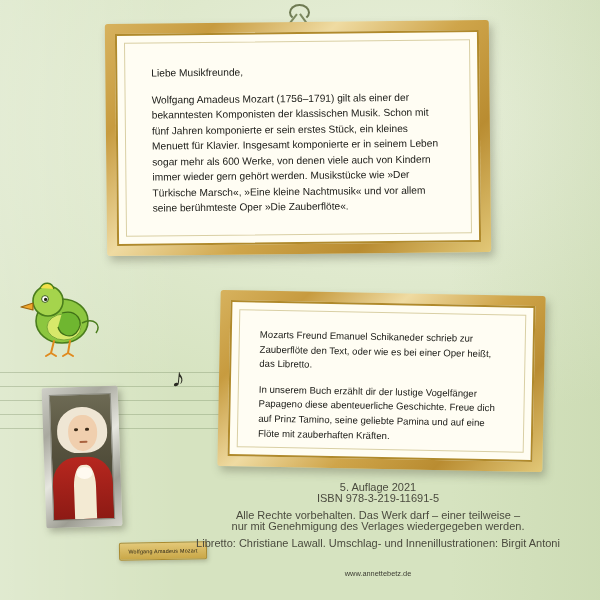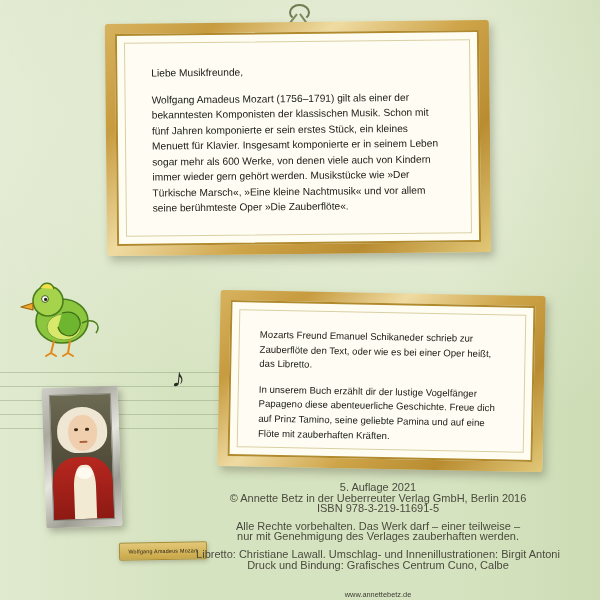--- a/index.html
+++ b/index.html
@@ -297,22 +297,20 @@
     <div class="p-collar"></div>
   </div>
 </div>
 
 <div id="nameplate">
   <span>Wolfgang Amadeus Mozart</span>
 </div>
 
 <div id="colophon">
   <div class="line">5. Auflage 2021</div>
-  <div class="line">© Annette Betz in der Ueberreuter Verlag GmbH, Berlin 2016</div>
   <div class="line">ISBN 978-3-219-11691-5</div>
   <div class="gap"></div>
   <div class="line">Alle Rechte vorbehalten. Das Werk darf – einer teilweise –</div>
-  <div class="line">nur mit Genehmigung des Verlages zauberhaften werden.</div>
+  <div class="line">nur mit Genehmigung des Verlages wiedergegeben werden.</div>
   <div class="gap"></div>
   <div class="line">Libretto: Christiane Lawall. Umschlag- und Innenillustrationen: Birgit Antoni</div>
-  <div class="line">Druck und Bindung: Grafisches Centrum Cuno, Calbe</div>
   <div class="web">www.annettebetz.de</div>
 </div>
 
 </body></html>

